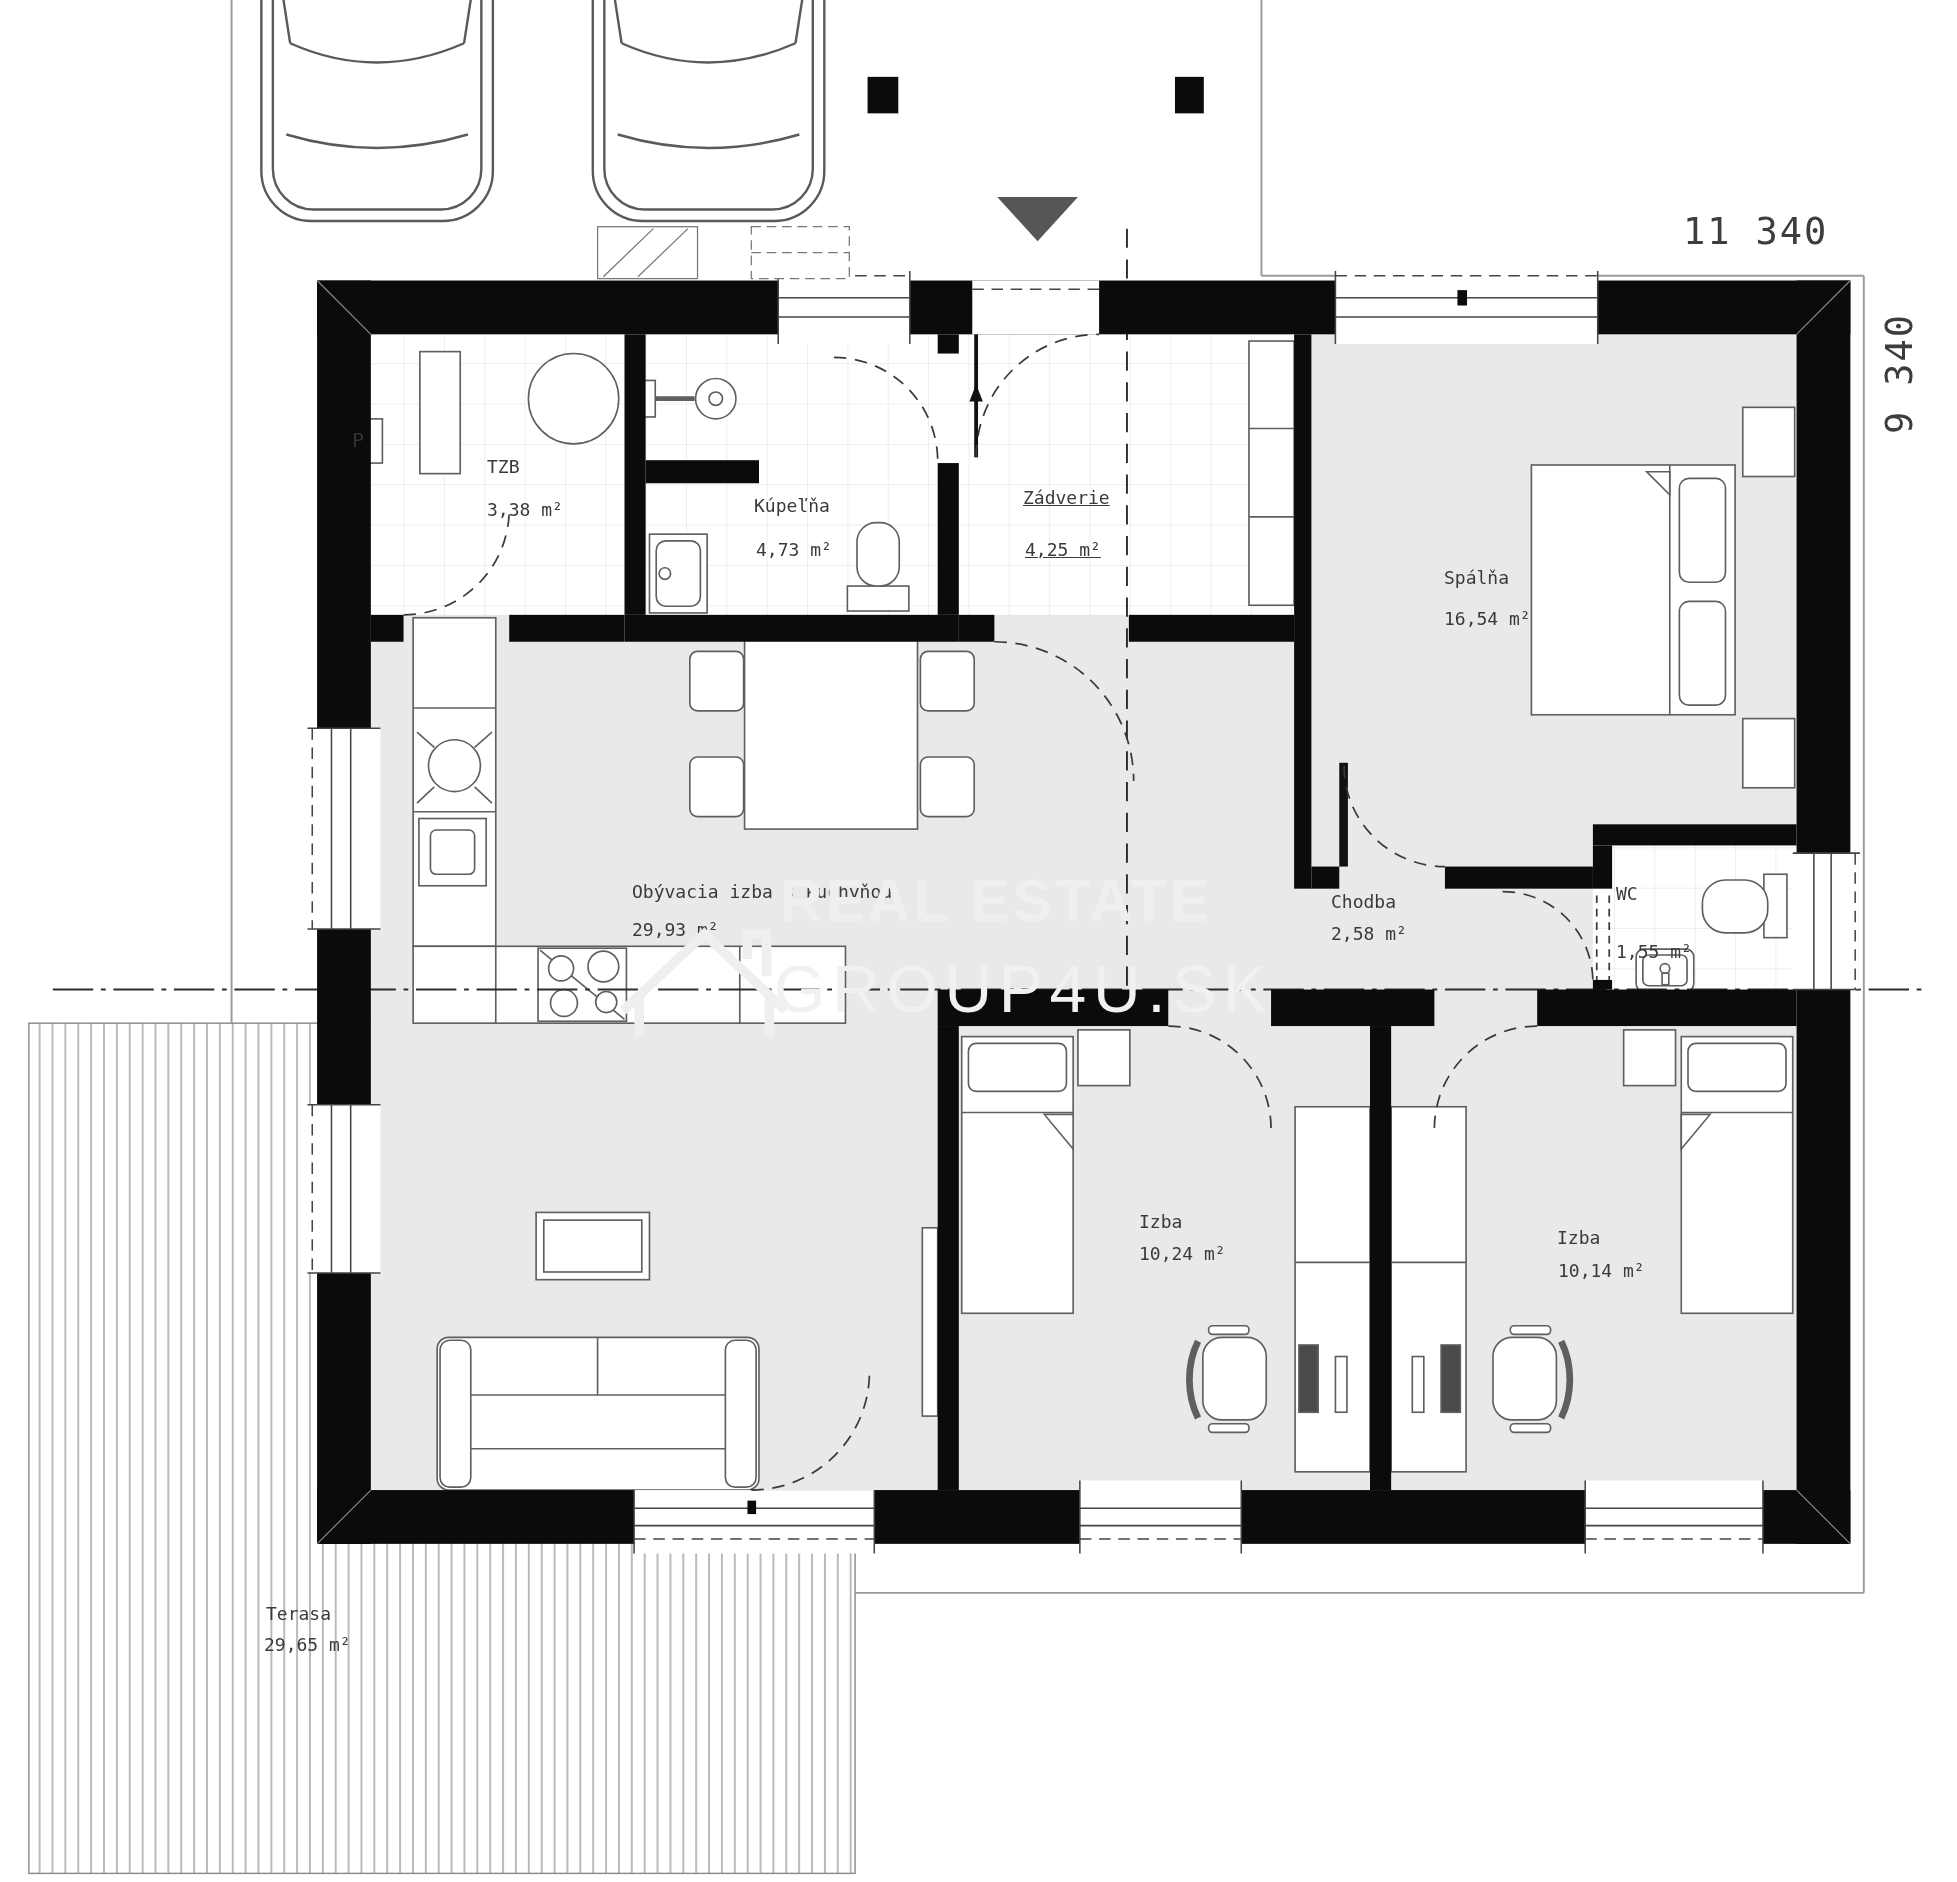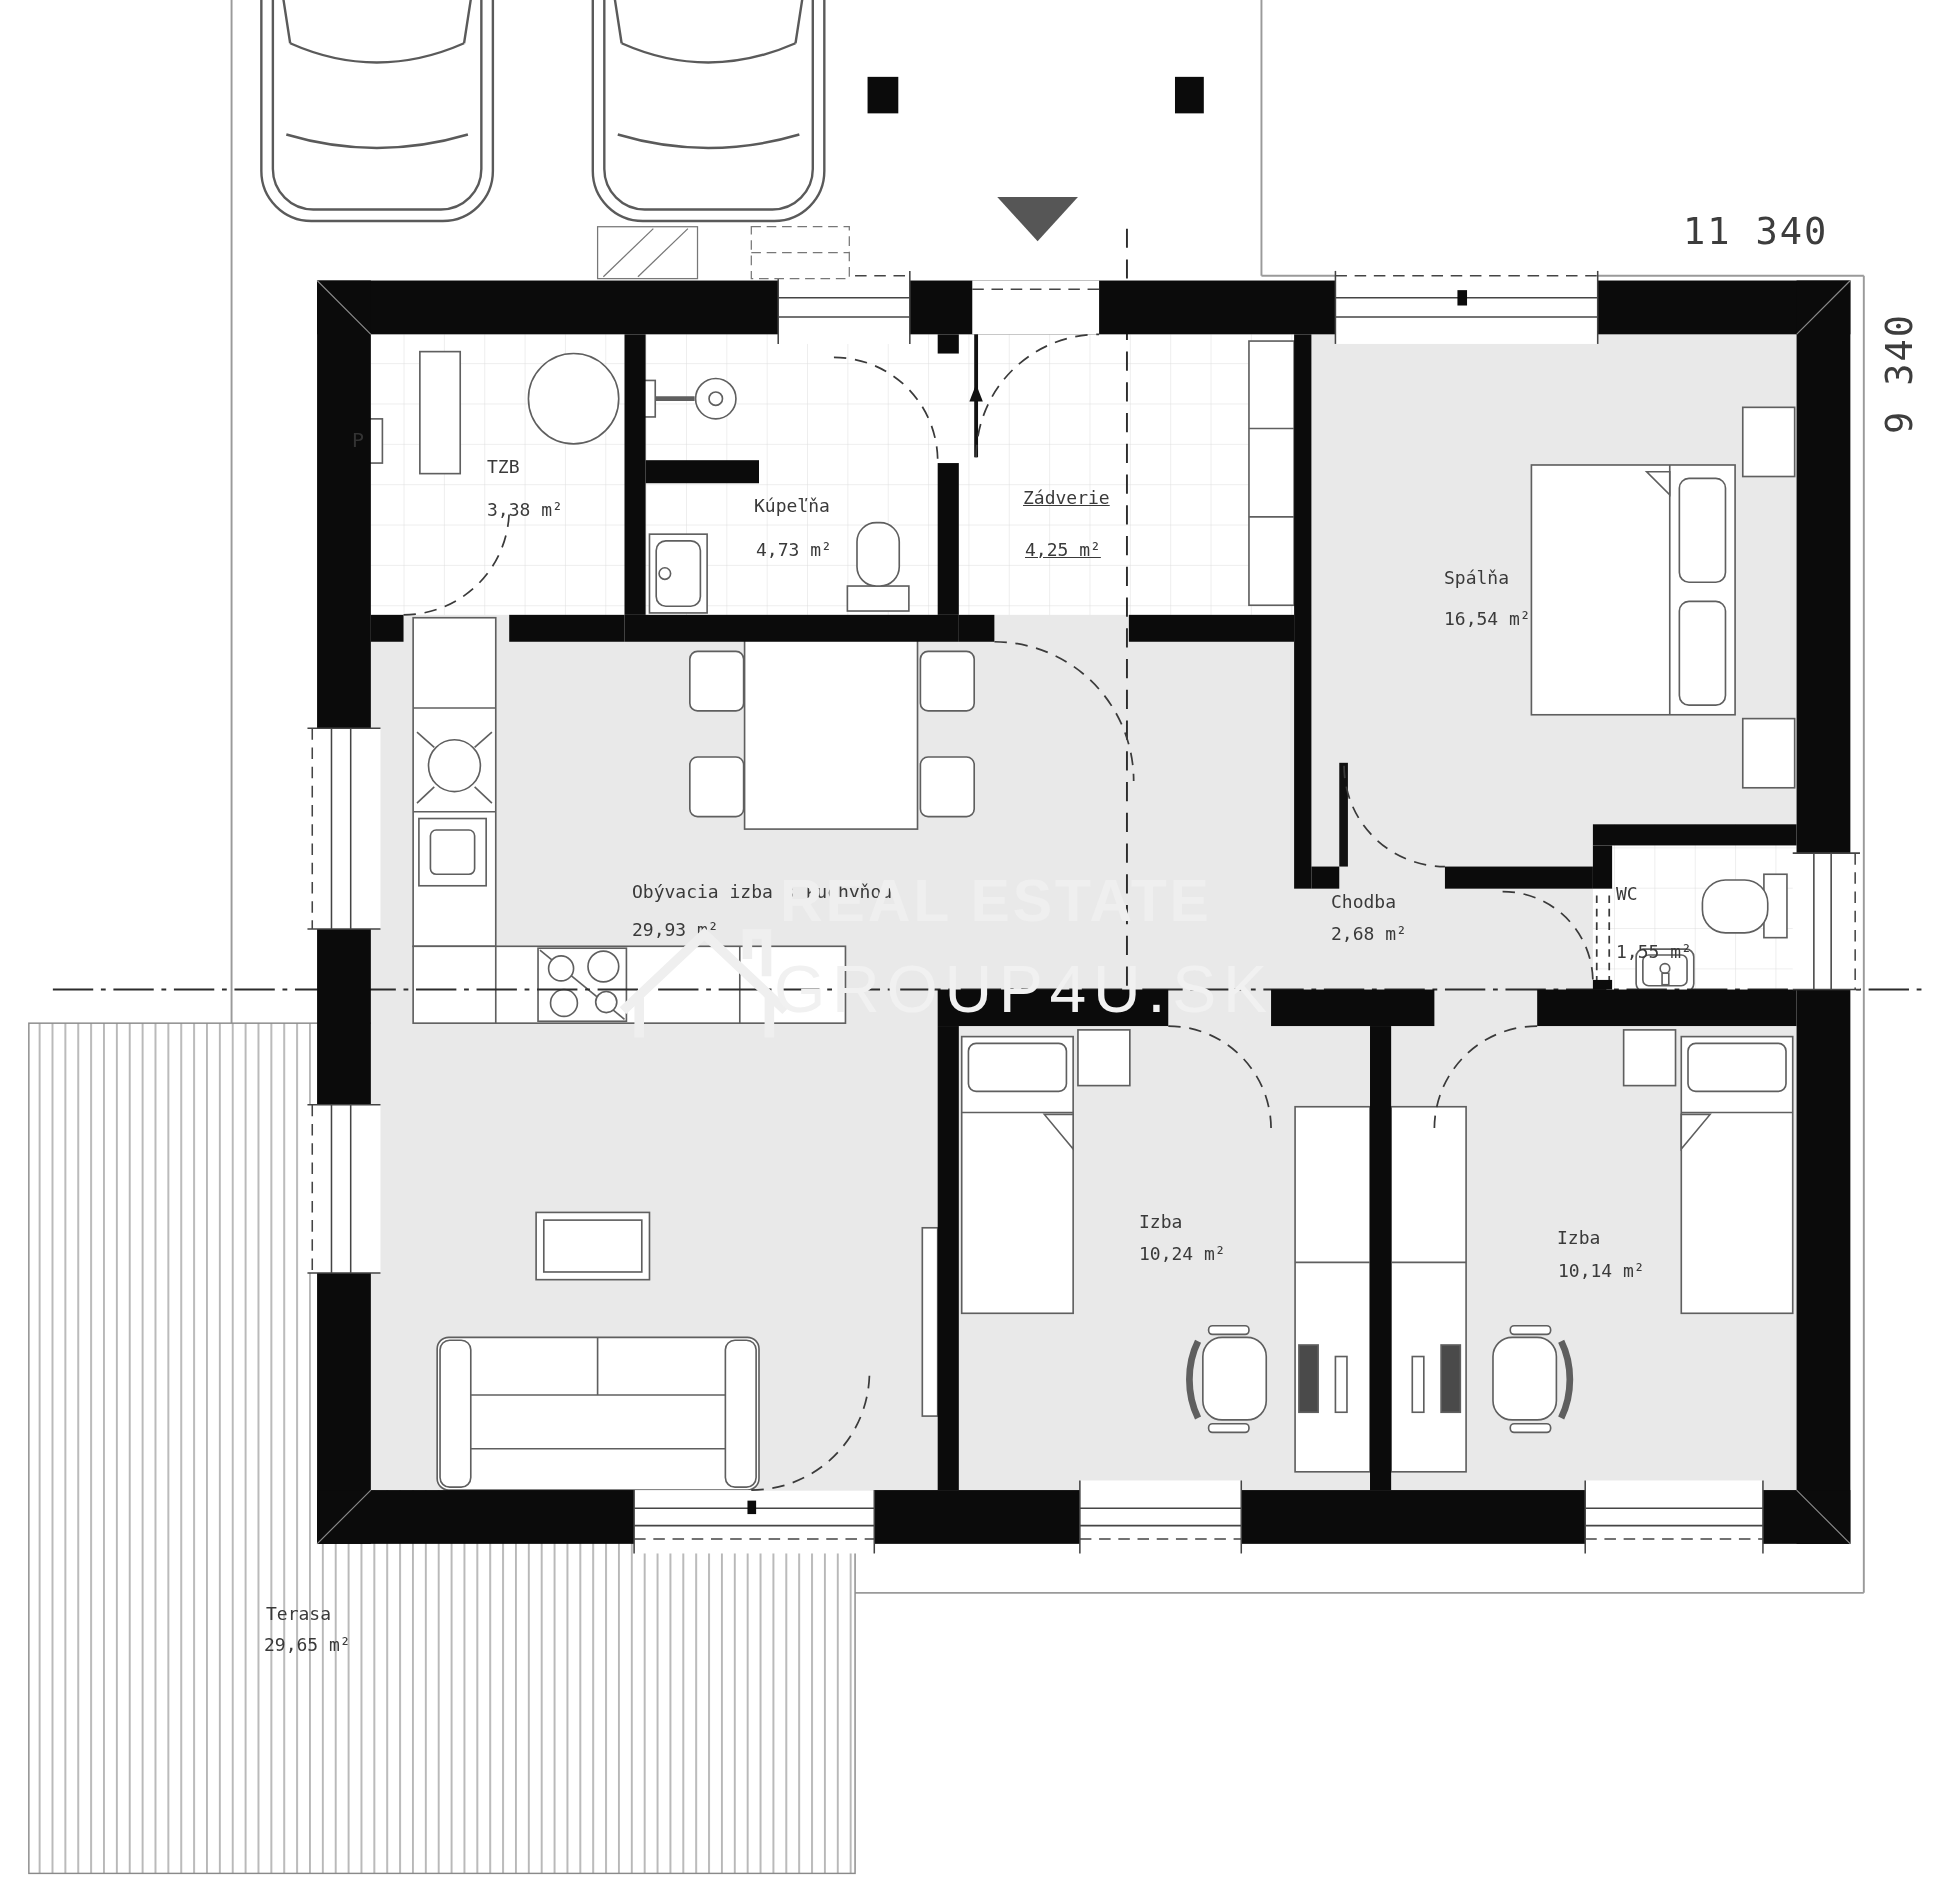--- a/index.html
+++ b/index.html
@@ -379,21 +379,21 @@
 <div class="rlabel" style="left:487px;top:500px;">3,38 m²</div>
 <div class="rlabel" style="left:754px;top:496px;">Kúpeľňa</div>
 <div class="rlabel" style="left:756px;top:540px;">4,73 m²</div>
 <div class="rlabel" style="left:1023px;top:488px;text-decoration:underline;">Zádverie</div>
 <div class="rlabel" style="left:1025px;top:540px;text-decoration:underline;">4,25 m²</div>
 <div class="rlabel" style="left:1444px;top:568px;">Spálňa</div>
 <div class="rlabel" style="left:1444px;top:601px;margin-top:8px;">16,54 m²</div>
 <div class="rlabel" style="left:632px;top:882px;text-align:right;">Obývacia izba s kuchyňou</div>
 <div class="rlabel" style="left:632px;top:920px;">29,93 m²</div>
 <div class="rlabel" style="left:1331px;top:892px;text-align:center;">Chodba</div>
-<div class="rlabel" style="left:1331px;top:924px;">2,68 m²</div>
+<div class="rlabel" style="left:1331px;top:924px;">2,58 m²</div>
 <div class="rlabel" style="left:1616px;top:884px;">WC</div>
 <div class="rlabel" style="left:1616px;top:917px;margin-top:25px;">1,55 m²</div>
 <div class="rlabel" style="left:1139px;top:1212px;">Izba</div>
 <div class="rlabel" style="left:1139px;top:1244px;">10,24 m²</div>
 <div class="rlabel" style="left:1557px;top:1228px;">Izba</div>
 <div class="rlabel" style="left:1558px;top:1261px;">10,14 m²</div>
 <div class="rlabel" style="left:266px;top:1604px;">Terasa</div>
 <div class="rlabel" style="left:264px;top:1635px;">29,65 m²</div>
 
 <div class="plabel" style="left:352px;top:430px;">P</div>

